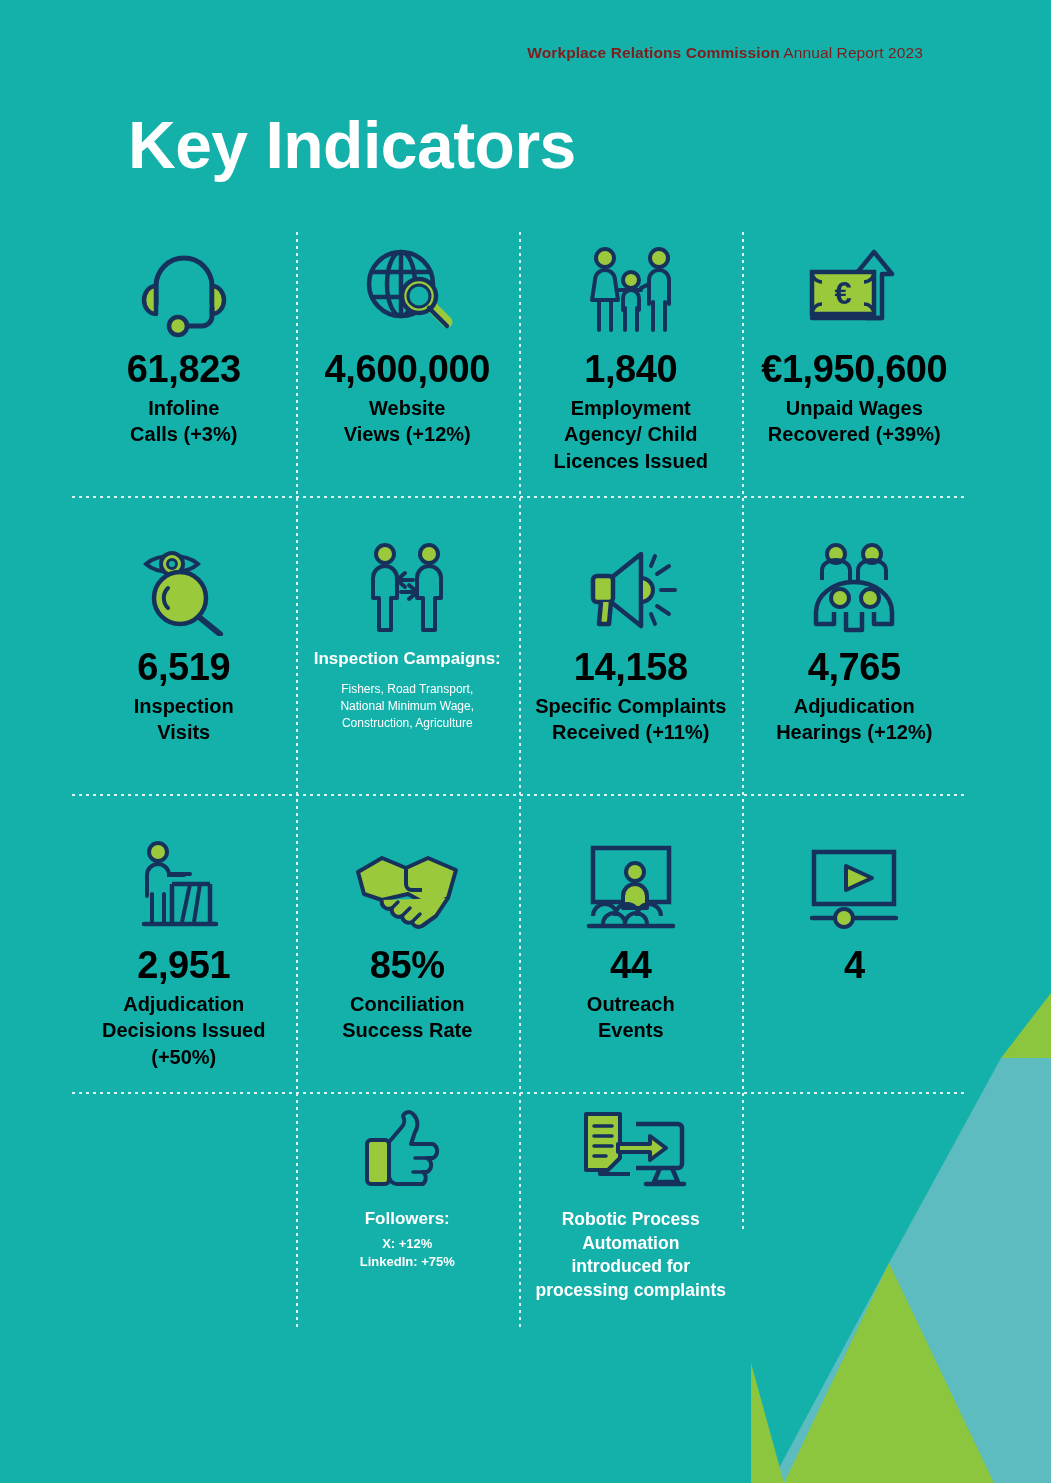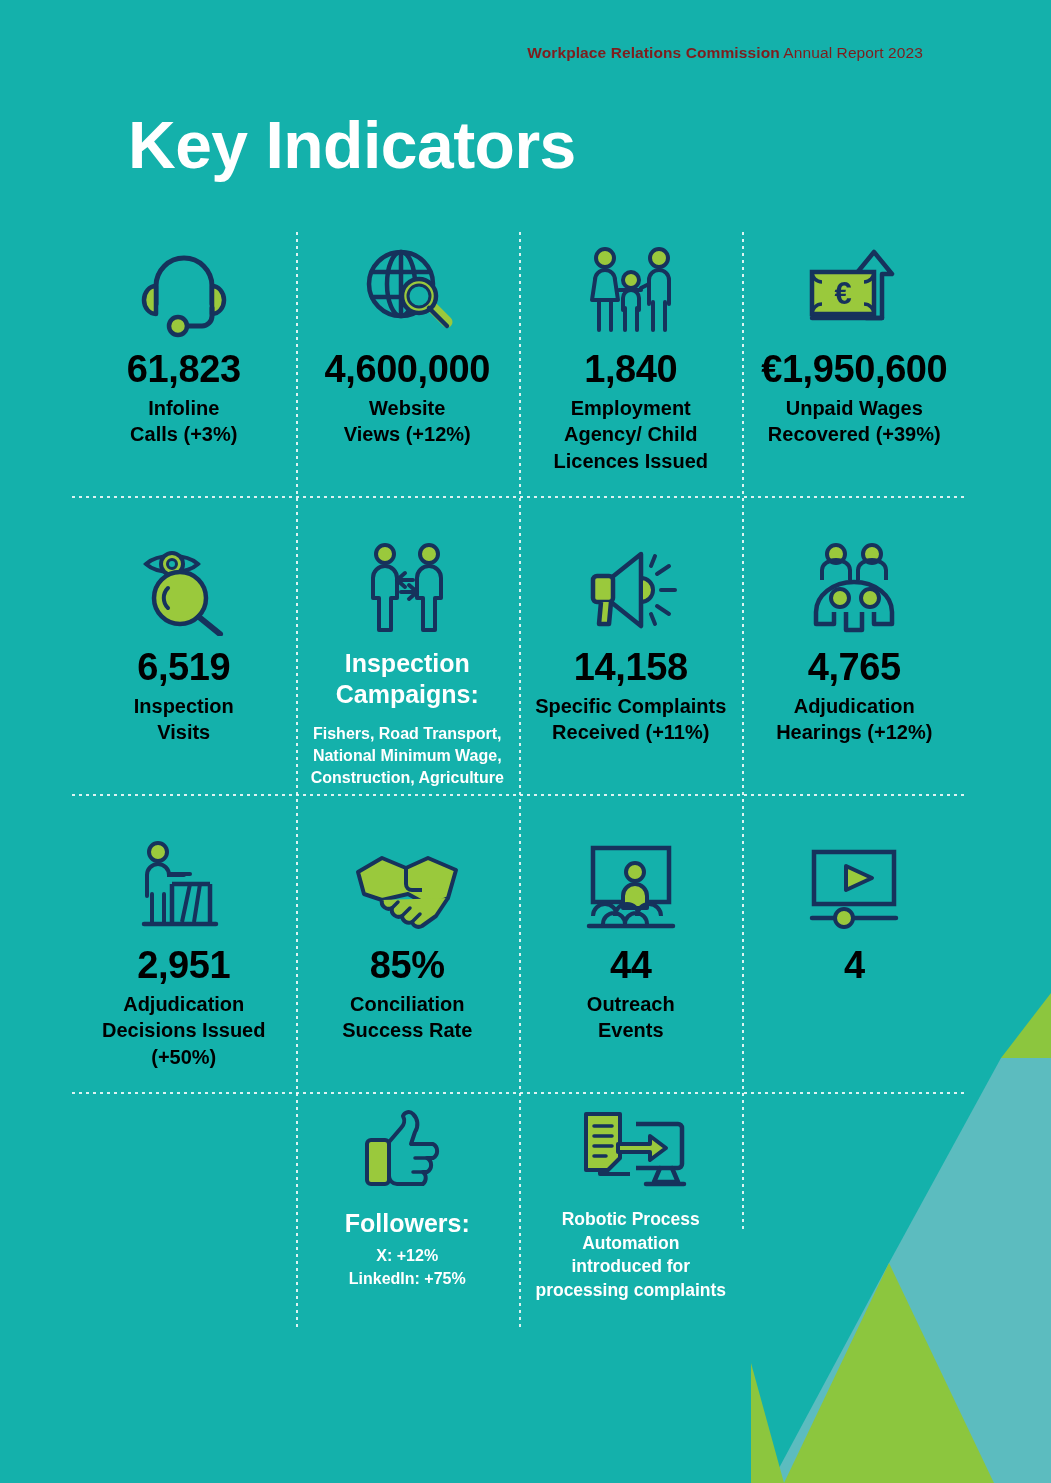--- a/index.html
+++ b/index.html
@@ -80,35 +80,35 @@
     color: #000000;
     font-weight: bold;
     font-size: 20px;
     line-height: 1.33;
     max-width: 200px;
   }
   .label.wide { max-width: 215px; }
   .heading-label {
     color: #ffffff;
     font-weight: bold;
-    font-size: 25px;
+    font-size: 17px;
     line-height: 1.25;
     margin-bottom: 12px;
   }
   .sub-label {
     color: #ffffff;
-    font-weight: bold;
-    font-size: 16px;
+    font-weight: normal;
+    font-size: 12px;
     line-height: 1.4;
     max-width: 210px;
   }
   .stack-note {
     color: #ffffff;
     font-weight: bold;
-    font-size: 16px;
+    font-size: 13px;
     line-height: 1.4;
   }
 
   
   .vline {
     position: absolute;
     top: 0; bottom: 0;
     width: 2px;
     background-image: linear-gradient(#ffffff 50%, rgba(255,255,255,0) 0%);
     background-size: 2px 7px;

